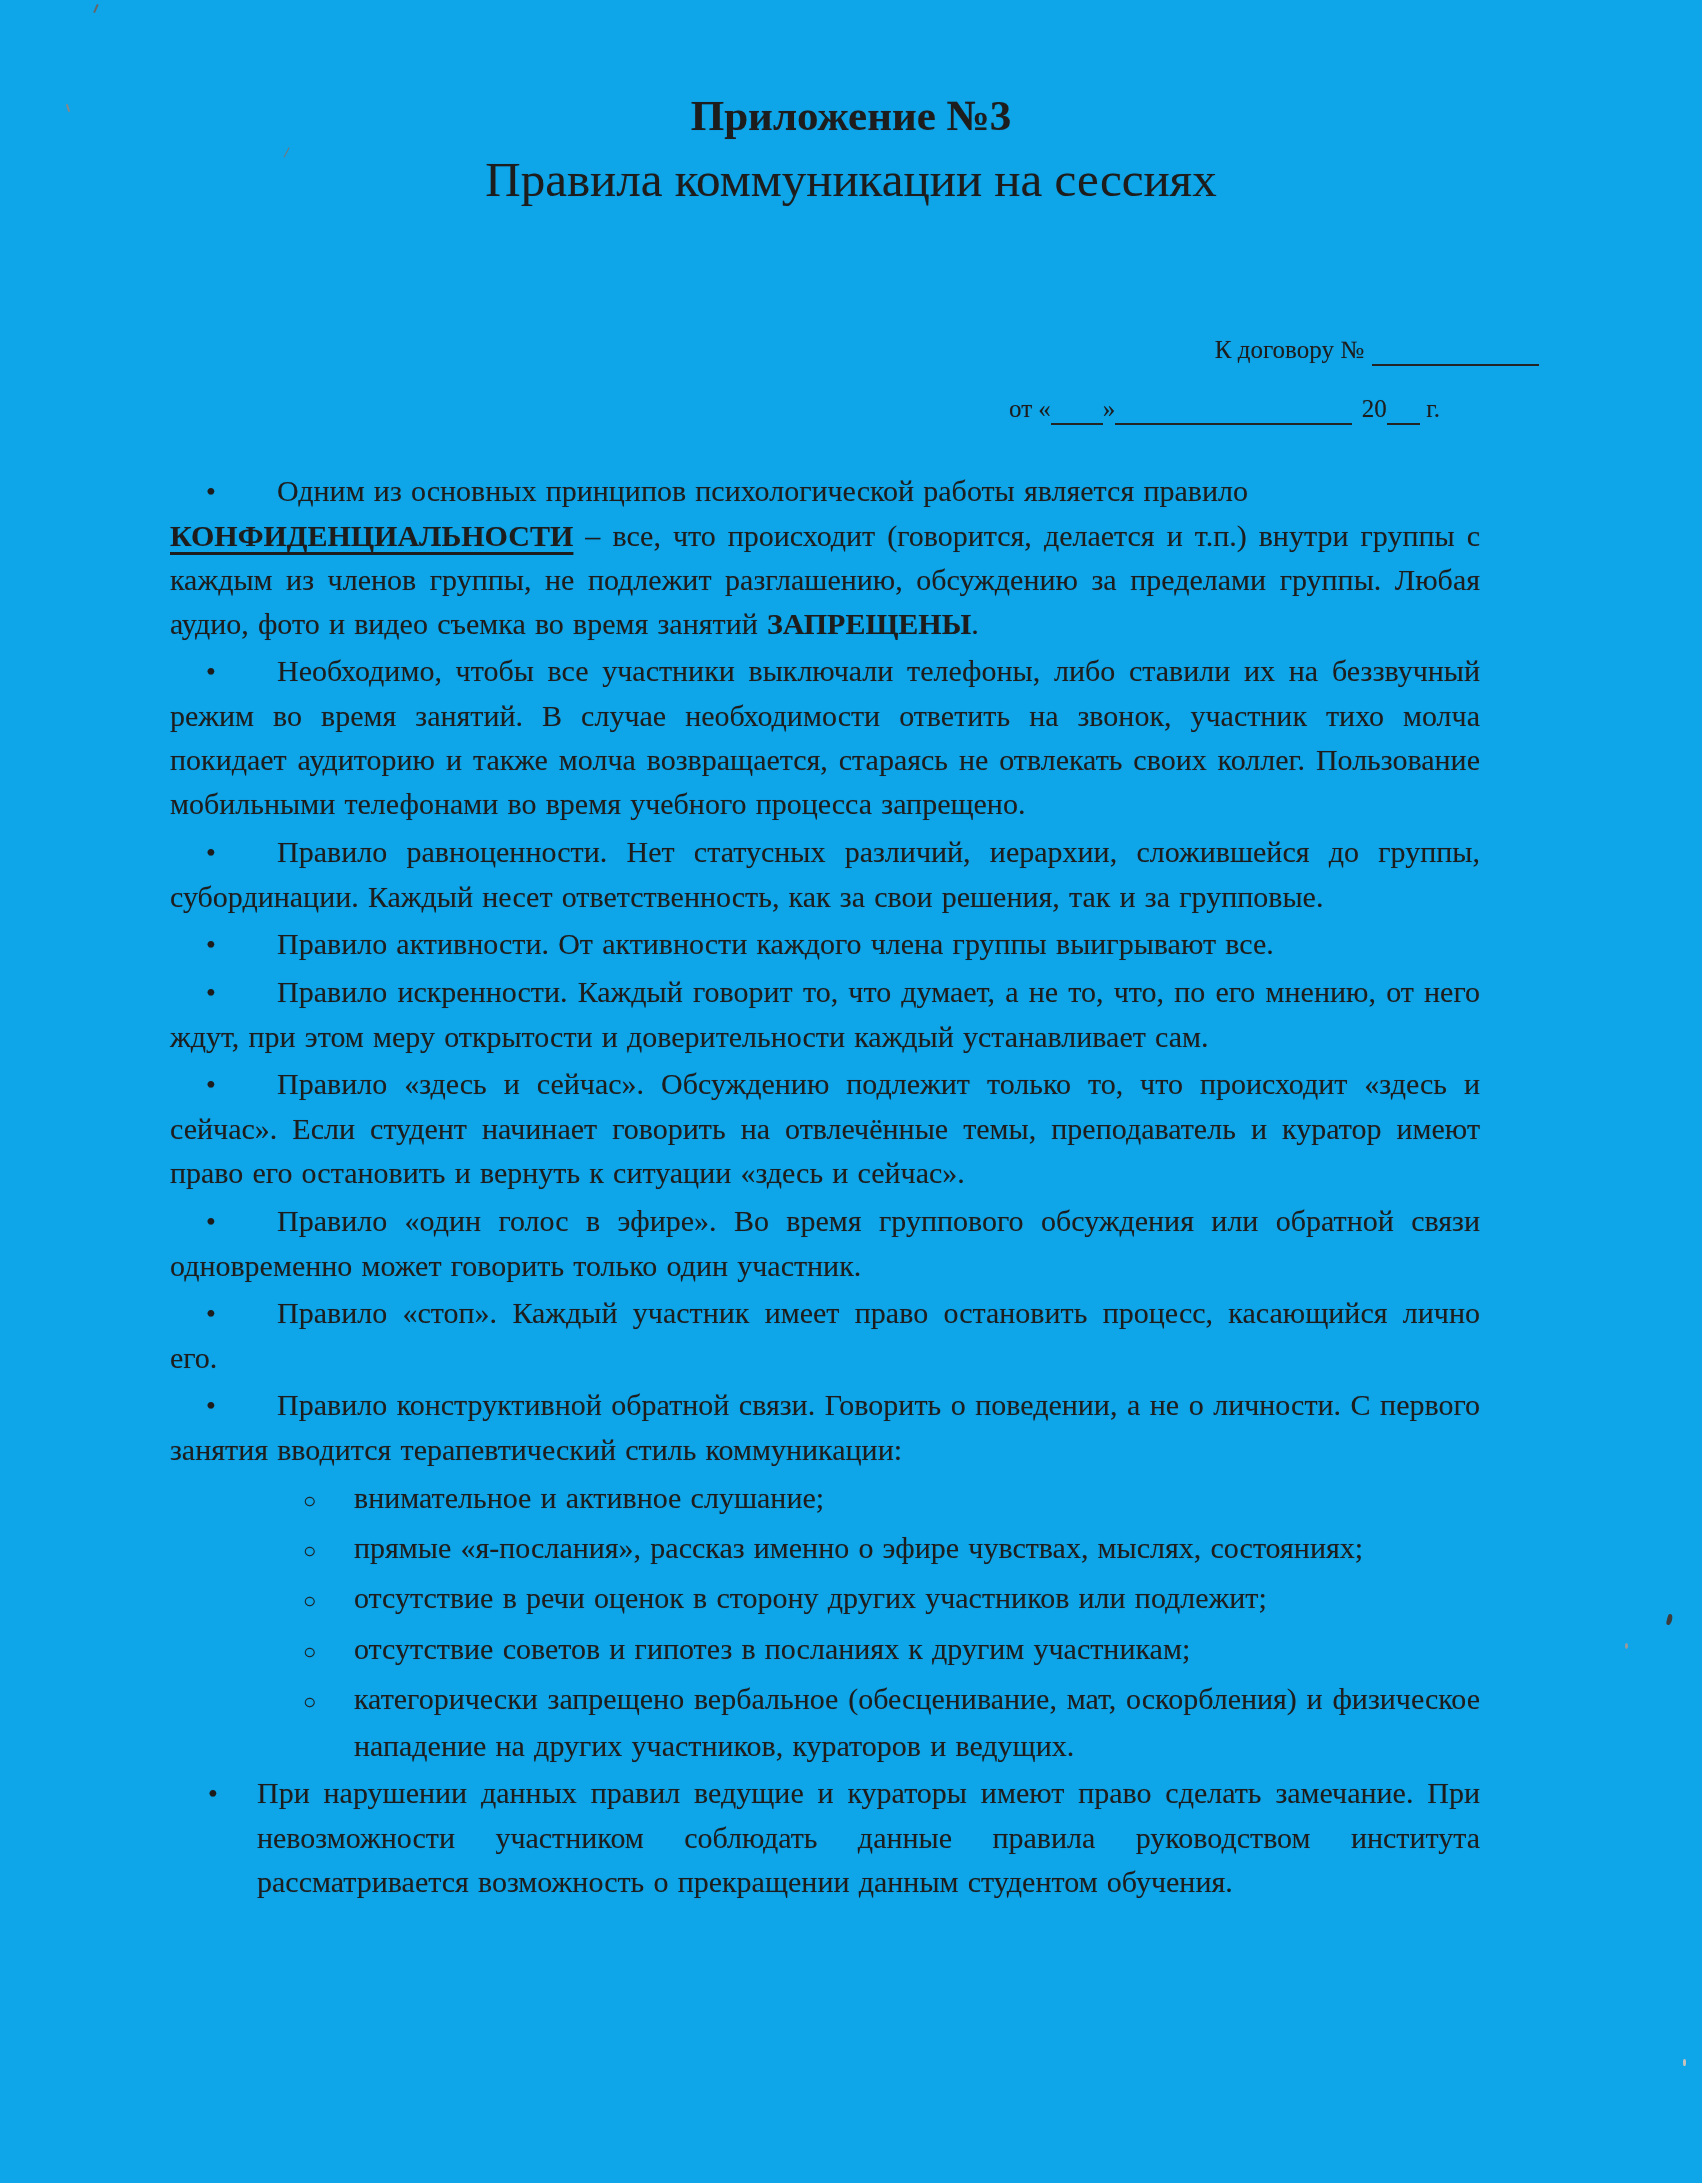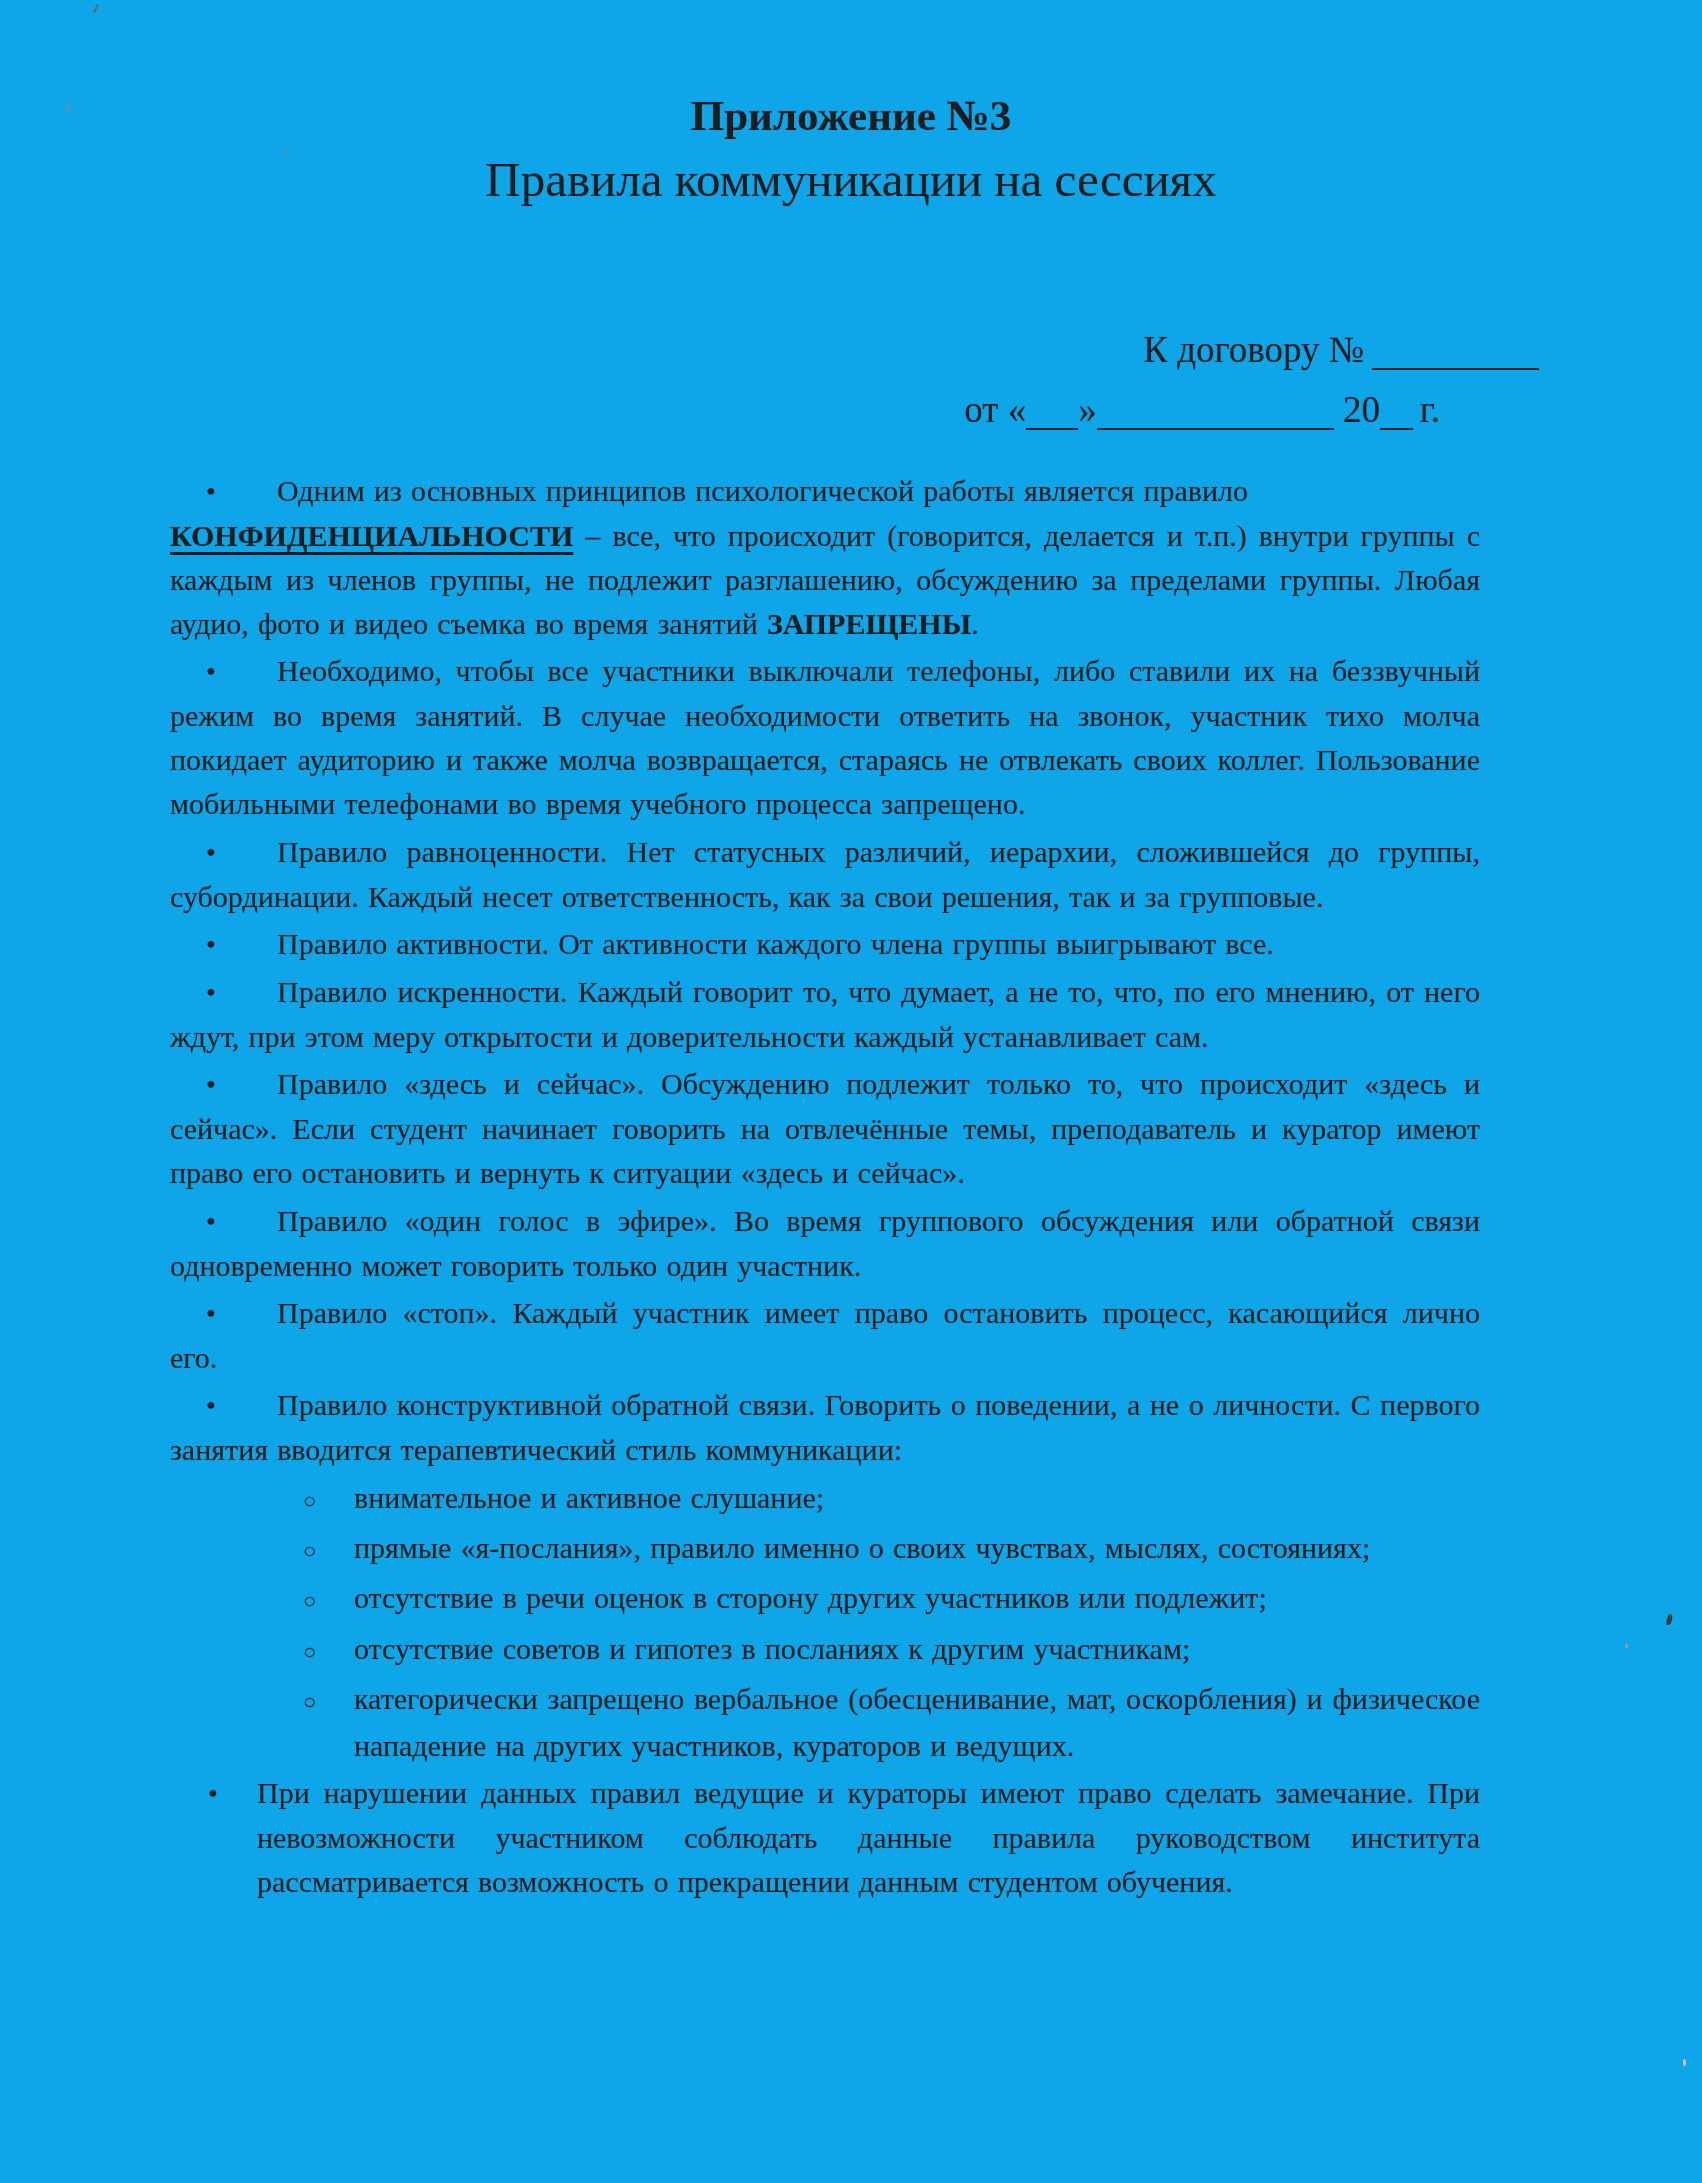--- a/index.html
+++ b/index.html
@@ -20,21 +20,21 @@
     text-align:center; font-weight:bold; font-size:43px; line-height:48px;
   }
   .doc-title {
     position:absolute; top:152px; left:0; width:1702px; margin:0;
     text-align:center; font-weight:normal; font-size:49px; line-height:56px;
   }
 
   
   .contract-block {
     position:absolute; top:330px; left:0; width:1539px;
-    text-align:right; font-size:37px;
+    text-align:right; font-size:25px;
   }
   .contract-line { line-height:39px; white-space:nowrap; }
   .contract-line.second { margin-top:20px; margin-right:99px; }
   .blank {
     display:inline-block; height:0;
     border-bottom:2.7px solid #242424;
     vertical-align:-8px;
   }
   .blank-number { width:167px; margin-left:8px; }
   .blank-day    { width:52px; }
@@ -106,21 +106,21 @@
       <p class="rule bullet-indent"><span class="marker">•</span><span class="">Одним из основных принципов психологической работы является правило</span><br><span class="seg-b seg-u">КОНФИДЕНЦИАЛЬНОСТИ</span><span class=""> – все, что происходит (говорится, делается и т.п.) внутри группы с каждым из членов группы, не подлежит разглашению, обсуждению за пределами группы. Любая аудио, фото и видео съемка во время занятий </span><span class="seg-b ">ЗАПРЕЩЕНЫ</span><span class="">.</span></p>
       <p class="rule bullet-indent"><span class="marker">•</span><span class="">Необходимо, чтобы все участники выключали телефоны, либо ставили их на беззвучный режим во время занятий. В случае необходимости ответить на звонок, участник тихо молча покидает аудиторию и также молча возвращается, стараясь не отвлекать своих коллег. Пользование мобильными телефонами во время учебного процесса запрещено.</span></p>
       <p class="rule bullet-indent"><span class="marker">•</span><span class="">Правило равноценности. Нет статусных различий, иерархии, сложившейся до группы, субординации. Каждый несет ответственность, как за свои решения, так и за групповые.</span></p>
       <p class="rule bullet-indent"><span class="marker">•</span><span class="">Правило активности. От активности каждого члена группы выигрывают все.</span></p>
       <p class="rule bullet-indent"><span class="marker">•</span><span class="">Правило искренности. Каждый говорит то, что думает, а не то, что, по его мнению, от него ждут, при этом меру открытости и доверительности каждый устанавливает сам.</span></p>
       <p class="rule bullet-indent"><span class="marker">•</span><span class="">Правило «здесь и сейчас». Обсуждению подлежит только то, что происходит «здесь и сейчас». Если студент начинает говорить на отвлечённые темы, преподаватель и куратор имеют право его остановить и вернуть к ситуации «здесь и сейчас».</span></p>
       <p class="rule bullet-indent"><span class="marker">•</span><span class="">Правило «один голос в эфире». Во время группового обсуждения или обратной связи одновременно может говорить только один участник.</span></p>
       <p class="rule bullet-indent"><span class="marker">•</span><span class="">Правило «стоп». Каждый участник имеет право остановить процесс, касающийся лично его.</span></p>
       <p class="rule bullet-indent"><span class="marker">•</span><span class="">Правило конструктивной обратной связи. Говорить о поведении, а не о личности. С первого занятия вводится терапевтический стиль коммуникации:</span></p>
       <p class="rule sub"><span class="marker">○</span><span class="">внимательное и активное слушание;</span></p>
-      <p class="rule sub"><span class="marker">○</span><span class="">прямые «я-послания», правило именно о своих чувствах, мыслях, состояниях;</span></p>
+      <p class="rule sub"><span class="marker">○</span><span class="">прямые «я-послания», рассказ именно о эфире чувствах, мыслях, состояниях;</span></p>
       <p class="rule sub"><span class="marker">○</span><span class="">отсутствие в речи оценок в сторону других участников или подлежит;</span></p>
       <p class="rule sub"><span class="marker">○</span><span class="">отсутствие советов и  гипотез в посланиях к другим участникам;</span></p>
       <p class="rule sub"><span class="marker">○</span><span class="">категорически запрещено вербальное (обесценивание, мат, оскорбления) и физическое нападение на других участников, кураторов и ведущих.</span></p>
       <p class="rule bullet-hang"><span class="marker">•</span><span class="">При нарушении данных правил ведущие и кураторы имеют право сделать замечание. При невозможности участником соблюдать данные правила руководством института рассматривается возможность о прекращении данным студентом обучения.</span></p>
     </main>
 
   <div class="artifact a1"></div>
   <div class="artifact a2"></div>
   <div class="artifact a3"></div>
   <div class="artifact a4"></div>

